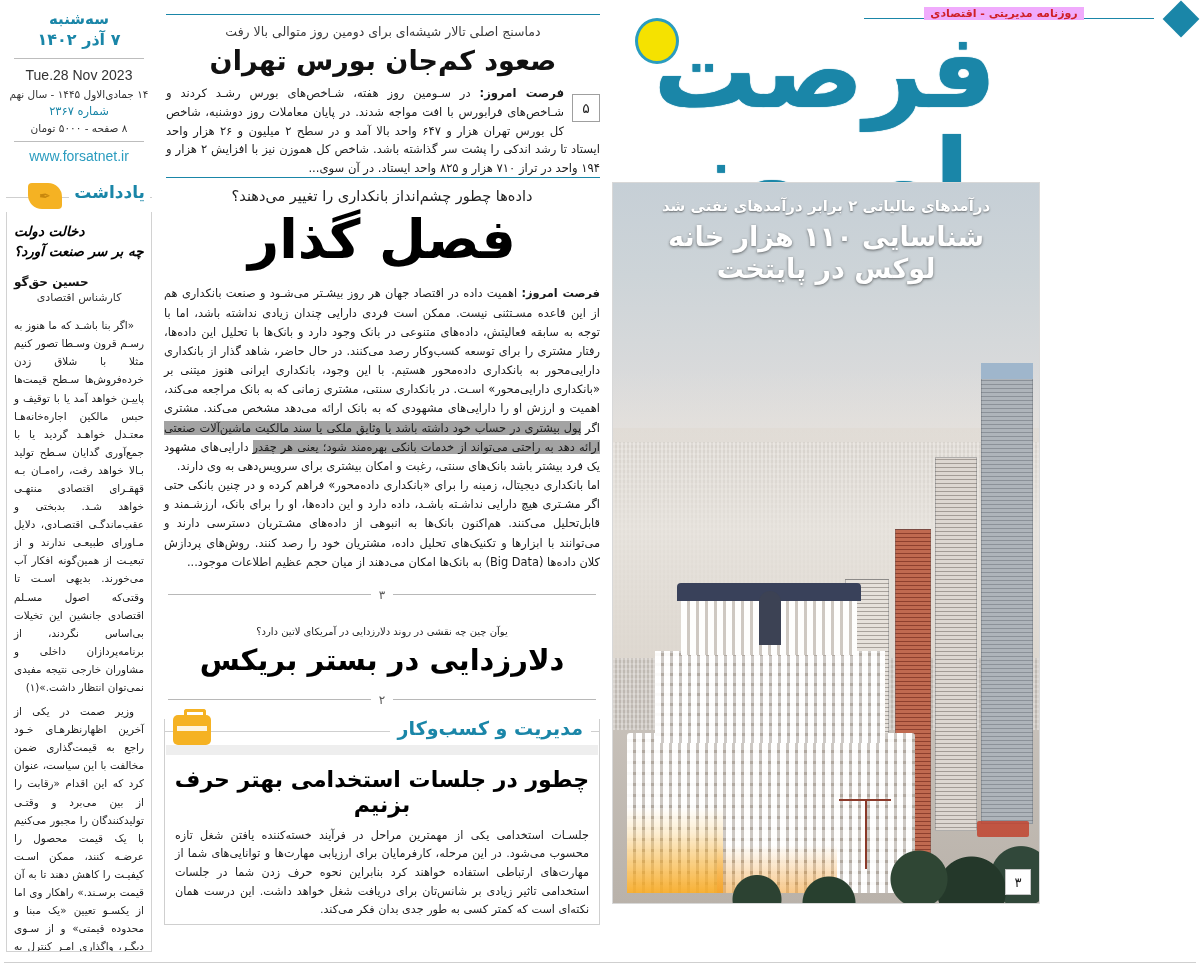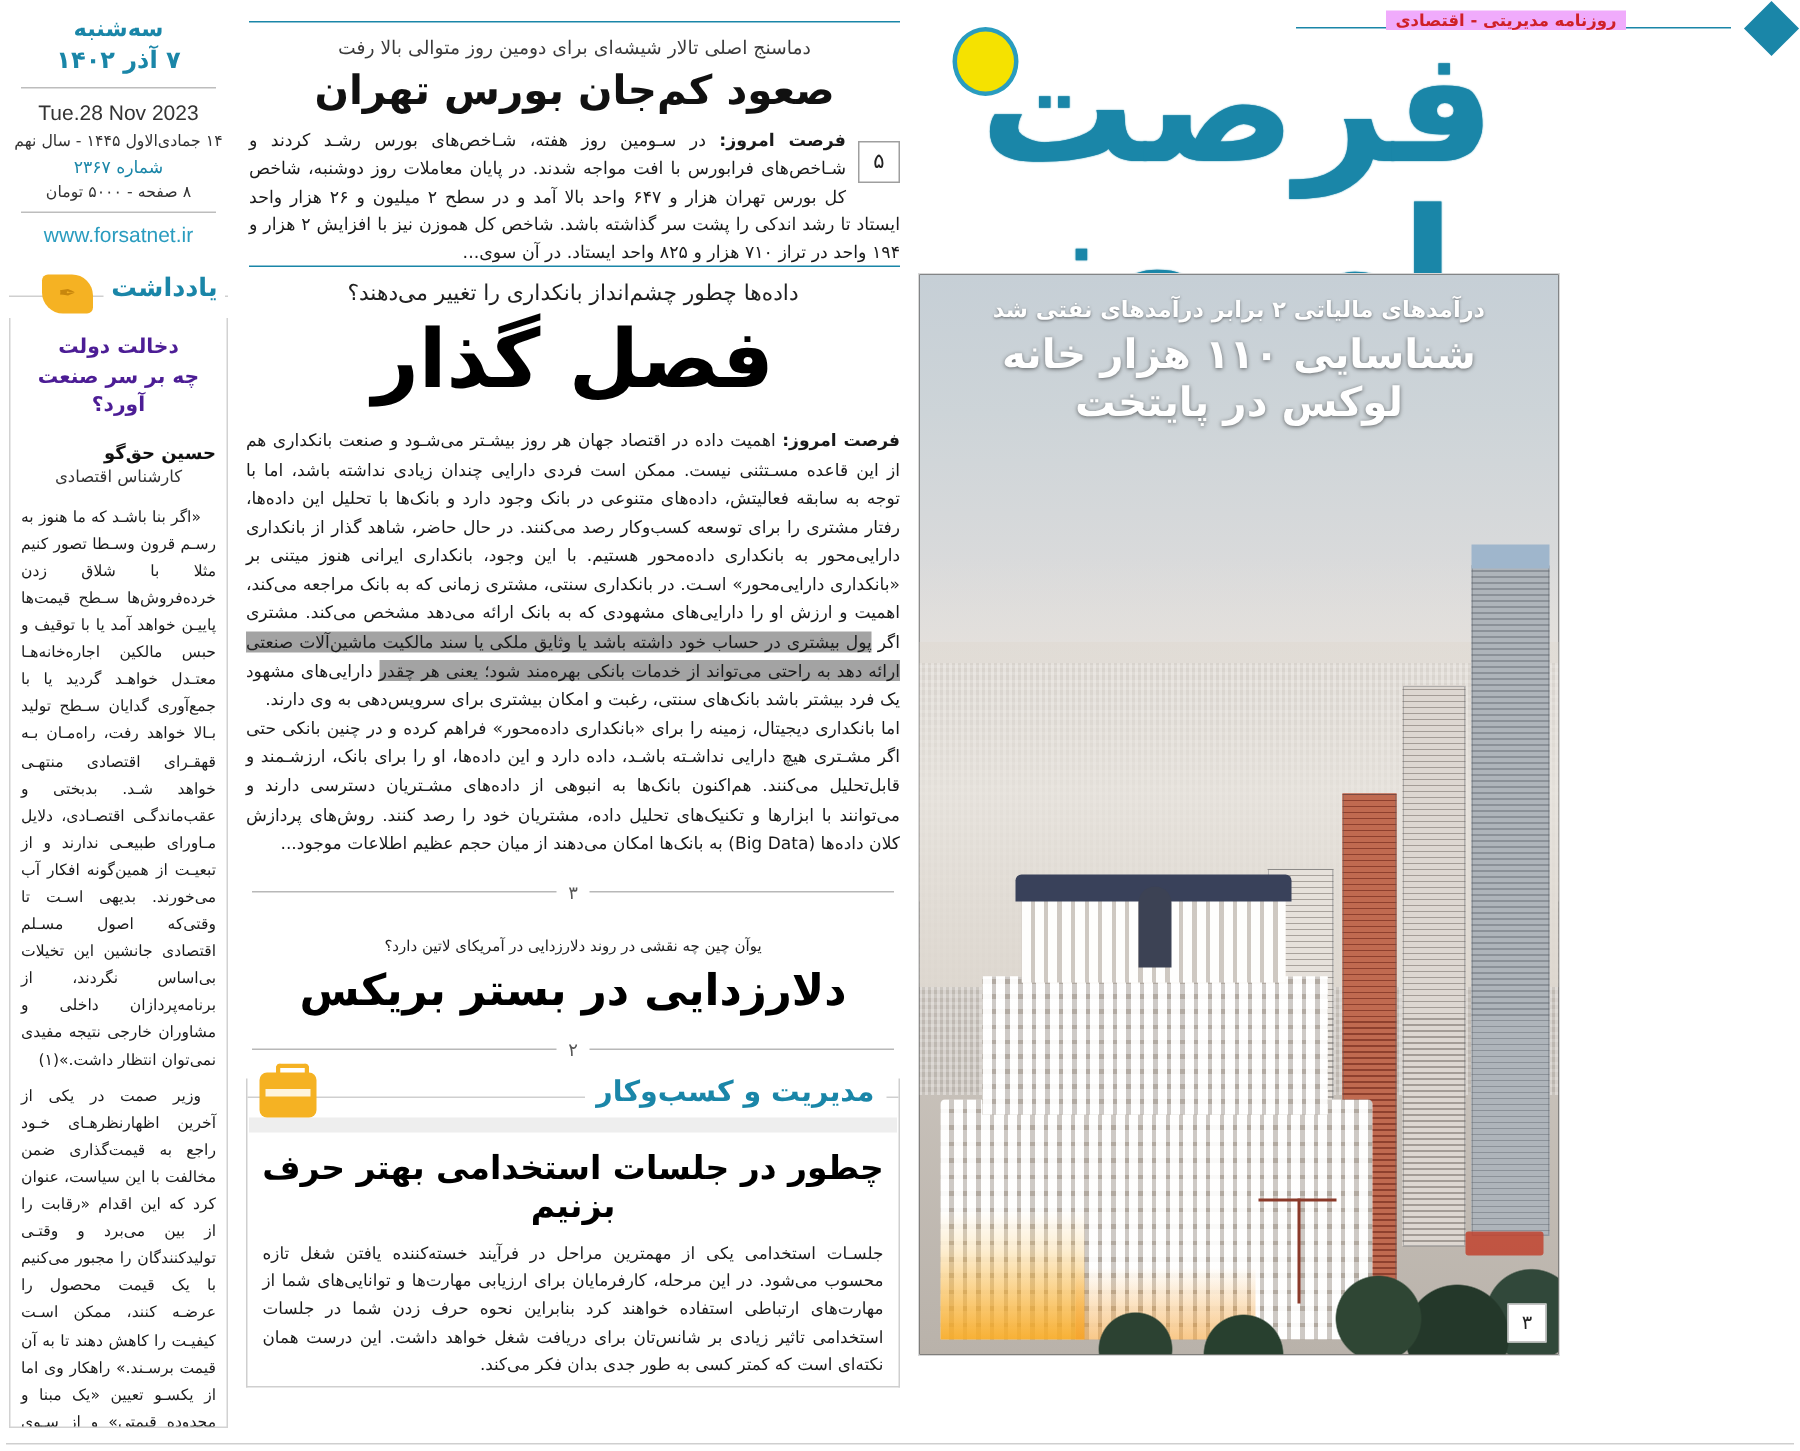--- a/index.html
+++ b/index.html
@@ -256,22 +256,22 @@
     color:#1a86a8; font-weight:bold; font-size:17px;
   }
   .note-icon {
     position:absolute; top:1px; left:22px; width:34px; height:26px;
     background:#f5b223; border-radius:4px 14px 4px 14px;
   }
   .note-icon span {
     position:absolute; top:5px; left:11px; color:#c8870d; font-size:14px; font-weight:bold;
   }
   .note-box { border:1px solid #d2d2d2; border-top:none; padding:10px 7px 8px 7px; height:740px; overflow:hidden; }
-  .note-head { text-align:center; font-weight:bold; font-size:13.5px; color:#4c1d95; line-height:1.45; }
-  .note-author { text-align:right; font-weight:bold; font-size:12px; color:#111; margin-top:14px; }
+  .note-head { text-align:left; font-weight:bold; font-size:13.5px; color:#000000; line-height:1.45;font-style:italic; }
+  .note-author { text-align:left; font-weight:bold; font-size:12px; color:#111; margin-top:14px; }
   .note-role { text-align:center; font-size:11px; color:#333; margin-top:2px; }
   .note-body { font-size:10.4px; line-height:1.74; color:#1b1b1b; text-align:justify; margin-top:12px; }
   .note-body p { margin:0 0 6px 0; text-indent:10px; }
 
   
   .bottom-rule { position:absolute; bottom:4px; right:4px; left:4px; border-top:1px solid #cfcfcf; }
 </style>
 </head>
 <body>
 

